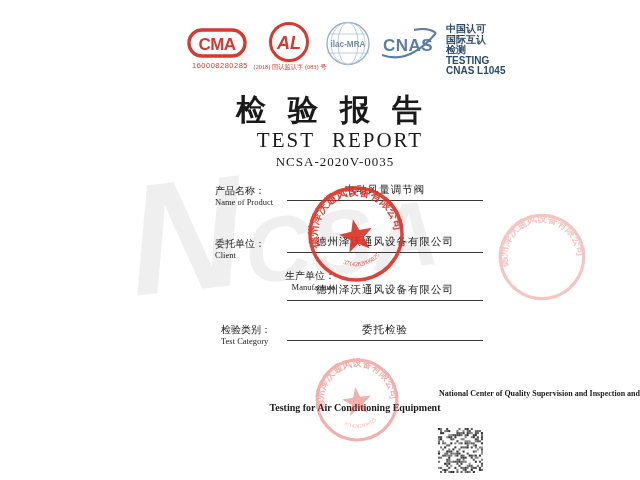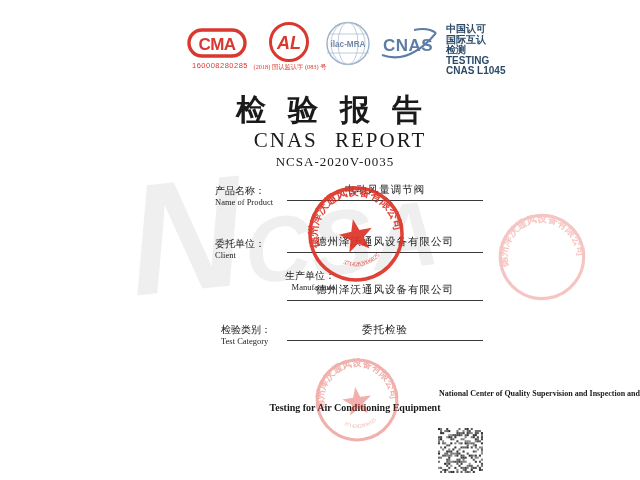--- a/index.html
+++ b/index.html
@@ -84,21 +84,21 @@
 
   <div class="abs accred">
     <div>中国认可</div>
     <div>国际互认</div>
     <div>检测</div>
     <div>TESTING</div>
     <div>CNAS L1045</div>
   </div>
 
   <div class="abs title-cn">检验报告</div>
-  <div class="abs title-en">CNAS REPORT</div>
+  <div class="abs title-en">TEST REPORT</div>
   <div class="abs report-no">NCSA-2020V-0035</div>
 
   <div class="abs field-label r1l">
     <div class="cn">产品名称：</div>
     <div class="en">Name of Product</div>
   </div>
   <div class="abs field-value r1v">电动风量调节阀</div>
 
   <div class="abs field-label r2l">
     <div class="cn">委托单位：</div>

